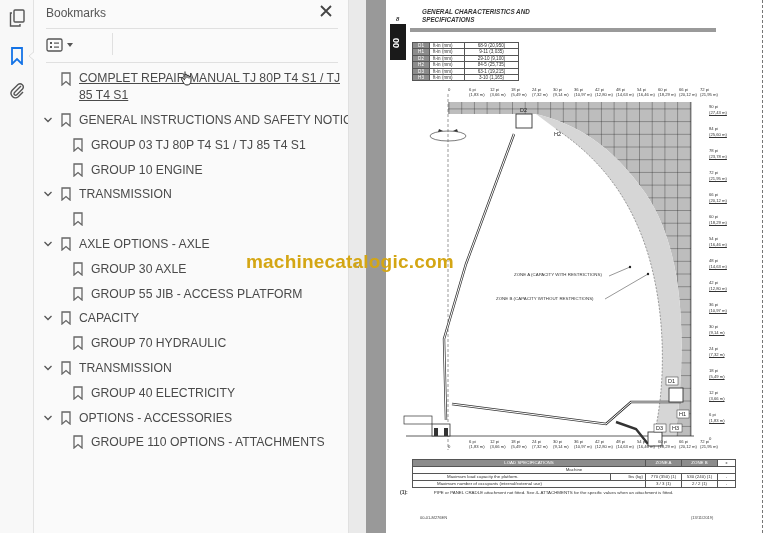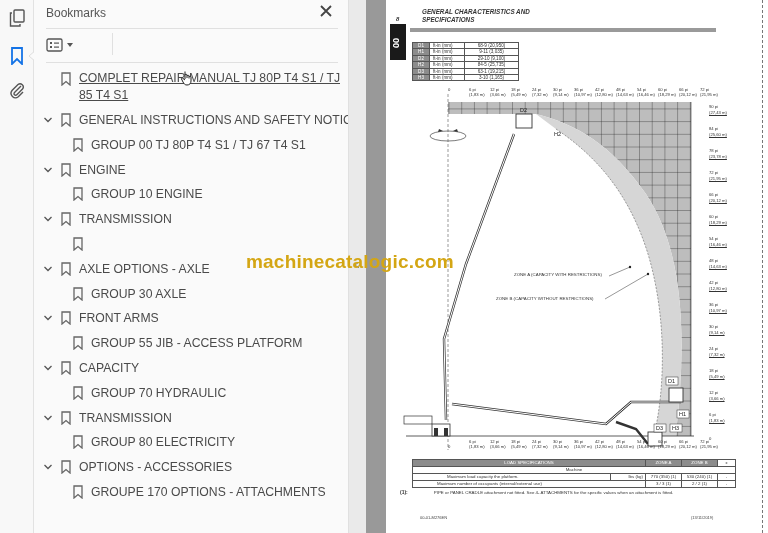--- a/index.html
+++ b/index.html
@@ -129,30 +129,21 @@
           </svg>
         <svg class="flag" viewBox="0 0 10 14">
             <path d="M1 1 H9 V13 L5 9.5 L1 13 Z" fill="none" stroke="#666" stroke-width="1.3"></path>
           </svg>
         <span class="label">GENERAL INSTRUCTIONS AND SAFETY NOTICE</span>
       </div>
       <div class="bm lvl1">
         <svg class="flag" viewBox="0 0 10 14">
             <path d="M1 1 H9 V13 L5 9.5 L1 13 Z" fill="none" stroke="#666" stroke-width="1.3"></path>
           </svg>
-        <span class="label">GROUP 00  TJ 80P T4 S1 / TJ 67 T4 S1</span>
-      </div>
-      <div class="bm lvl0">
-        <svg class="chev" viewBox="0 0 10 10">
-            <path d="M1.5 3 L5 6.5 L8.5 3" fill="none" stroke="#555" stroke-width="1.3"></path>
-          </svg>
-        <svg class="flag" viewBox="0 0 10 14">
-            <path d="M1 1 H9 V13 L5 9.5 L1 13 Z" fill="none" stroke="#666" stroke-width="1.3"></path>
-          </svg>
-        <span class="label">ENGINE</span>
+        <span class="label">GROUP 03  TJ 80P T4 S1 / TJ 85 T4 S1</span>
       </div>
       <div class="bm lvl1">
         <svg class="flag" viewBox="0 0 10 14">
             <path d="M1 1 H9 V13 L5 9.5 L1 13 Z" fill="none" stroke="#666" stroke-width="1.3"></path>
           </svg>
         <span class="label">GROUP 10 ENGINE</span>
       </div>
       <div class="bm lvl0">
         <svg class="chev" viewBox="0 0 10 10">
             <path d="M1.5 3 L5 6.5 L8.5 3" fill="none" stroke="#555" stroke-width="1.3"></path>
@@ -175,29 +166,20 @@
             <path d="M1 1 H9 V13 L5 9.5 L1 13 Z" fill="none" stroke="#666" stroke-width="1.3"></path>
           </svg>
         <span class="label">AXLE OPTIONS - AXLE</span>
       </div>
       <div class="bm lvl1">
         <svg class="flag" viewBox="0 0 10 14">
             <path d="M1 1 H9 V13 L5 9.5 L1 13 Z" fill="none" stroke="#666" stroke-width="1.3"></path>
           </svg>
         <span class="label">GROUP 30 AXLE</span>
       </div>
-      <div class="bm lvl0">
-        <svg class="chev" viewBox="0 0 10 10">
-            <path d="M1.5 3 L5 6.5 L8.5 3" fill="none" stroke="#555" stroke-width="1.3"></path>
-          </svg>
-        <svg class="flag" viewBox="0 0 10 14">
-            <path d="M1 1 H9 V13 L5 9.5 L1 13 Z" fill="none" stroke="#666" stroke-width="1.3"></path>
-          </svg>
-        <span class="label">FRONT ARMS</span>
-      </div>
       <div class="bm lvl1">
         <svg class="flag" viewBox="0 0 10 14">
             <path d="M1 1 H9 V13 L5 9.5 L1 13 Z" fill="none" stroke="#666" stroke-width="1.3"></path>
           </svg>
         <span class="label">GROUP 55 JIB - ACCESS PLATFORM</span>
       </div>
       <div class="bm lvl0">
         <svg class="chev" viewBox="0 0 10 10">
             <path d="M1.5 3 L5 6.5 L8.5 3" fill="none" stroke="#555" stroke-width="1.3"></path>
           </svg>
@@ -218,36 +200,36 @@
           </svg>
         <svg class="flag" viewBox="0 0 10 14">
             <path d="M1 1 H9 V13 L5 9.5 L1 13 Z" fill="none" stroke="#666" stroke-width="1.3"></path>
           </svg>
         <span class="label">TRANSMISSION</span>
       </div>
       <div class="bm lvl1">
         <svg class="flag" viewBox="0 0 10 14">
             <path d="M1 1 H9 V13 L5 9.5 L1 13 Z" fill="none" stroke="#666" stroke-width="1.3"></path>
           </svg>
-        <span class="label">GROUP 80 ELECTRICITY</span>
+        <span class="label">GROUP 40 ELECTRICITY</span>
       </div>
       <div class="bm lvl0">
         <svg class="chev" viewBox="0 0 10 10">
             <path d="M1.5 3 L5 6.5 L8.5 3" fill="none" stroke="#555" stroke-width="1.3"></path>
           </svg>
         <svg class="flag" viewBox="0 0 10 14">
             <path d="M1 1 H9 V13 L5 9.5 L1 13 Z" fill="none" stroke="#666" stroke-width="1.3"></path>
           </svg>
         <span class="label">OPTIONS - ACCESSORIES</span>
       </div>
       <div class="bm lvl1">
         <svg class="flag" viewBox="0 0 10 14">
             <path d="M1 1 H9 V13 L5 9.5 L1 13 Z" fill="none" stroke="#666" stroke-width="1.3"></path>
           </svg>
-        <span class="label">GROUPE 170 OPTIONS - ATTACHMENTS</span>
+        <span class="label">GROUPE 110 OPTIONS - ATTACHMENTS</span>
       </div>
     </div>
 
     <svg class="cursor" viewBox="0 0 14 16">
         <path d="M5 1.5 V9 M5 5 C5 4 7 4 7 5 V8 M7 6 C7 5 9 5 9 6 V8.5 M9 7 C9 6 11 6 11 7 V11 C11 13.5 9.5 15 7 15 C5 15 4 14 3 12 L1.5 9 C1 8 2.5 7.5 3 8.5 L5 10" fill="#fff" stroke="#222" stroke-width="1"></path>
       </svg>
   </div>
 
   <div class="splitter">
     <svg class="splitter-grip" viewBox="0 0 6 6">

